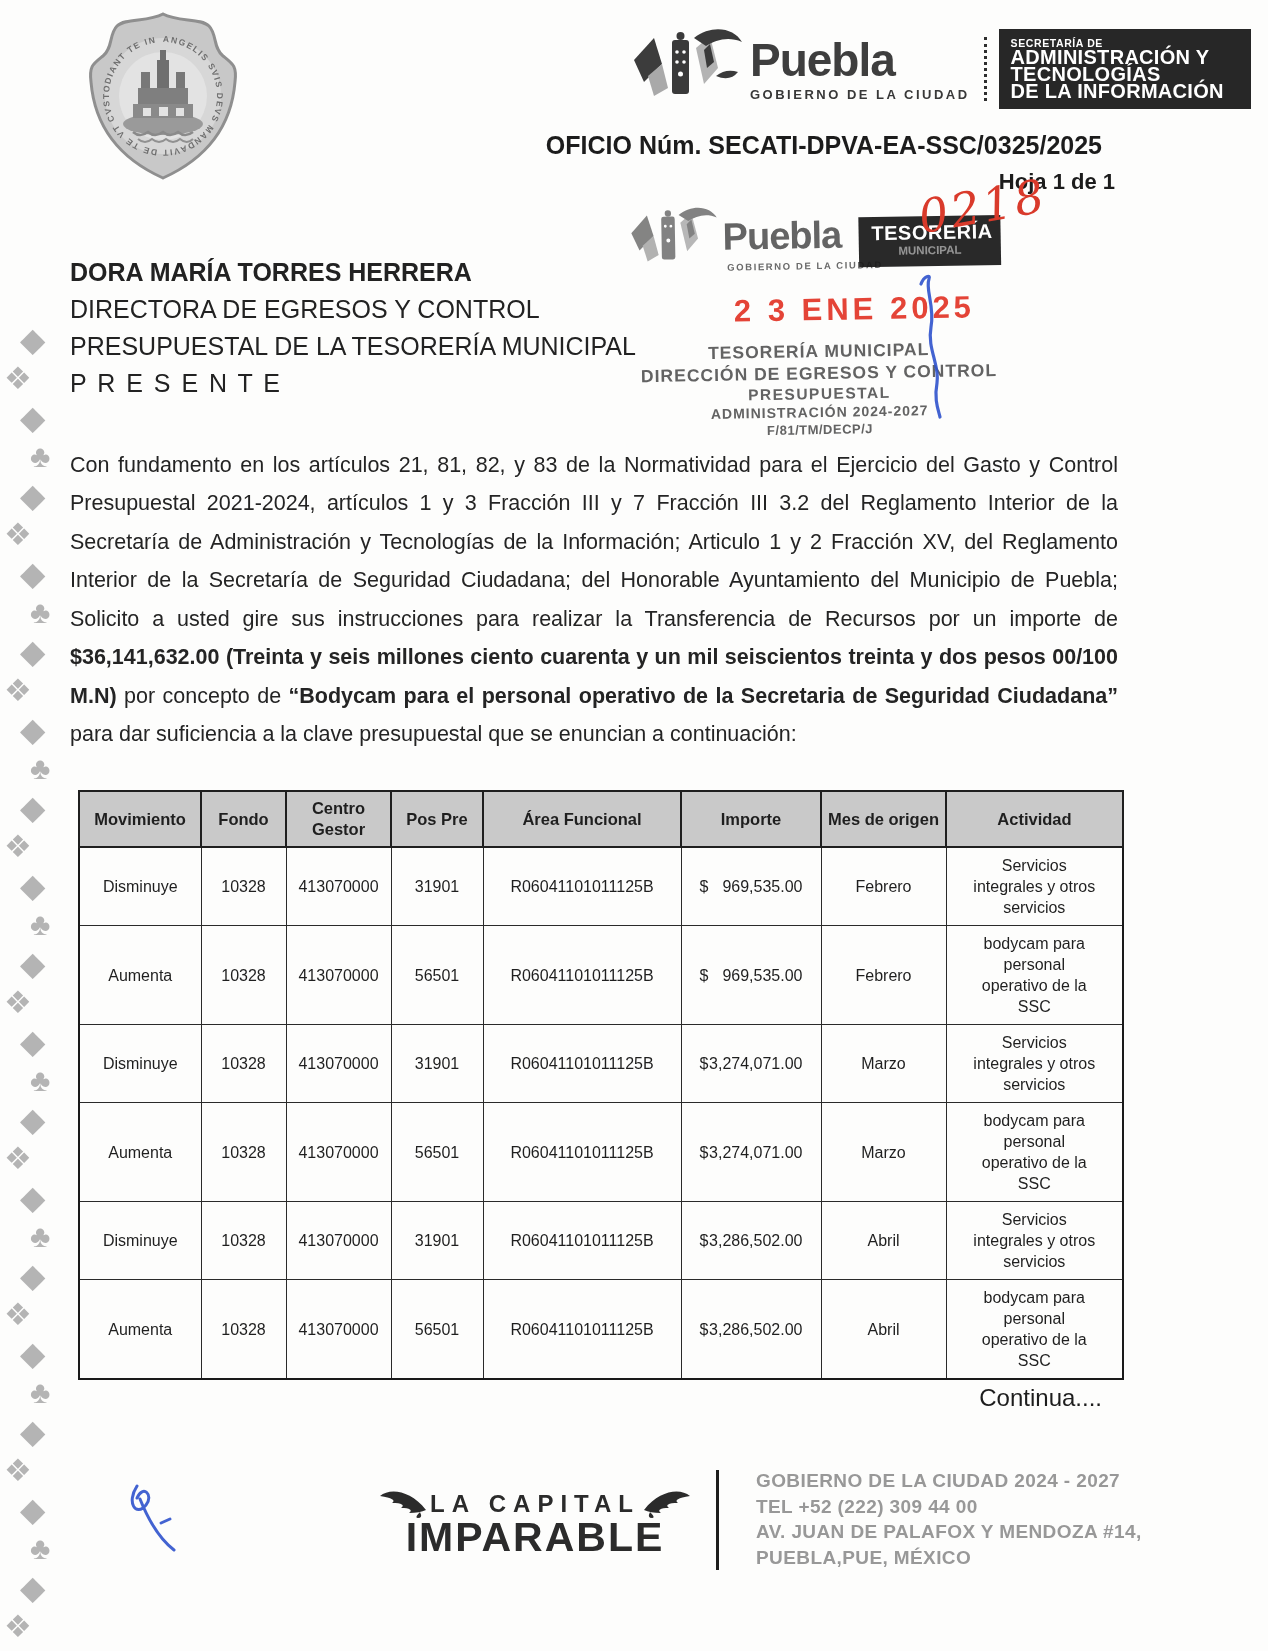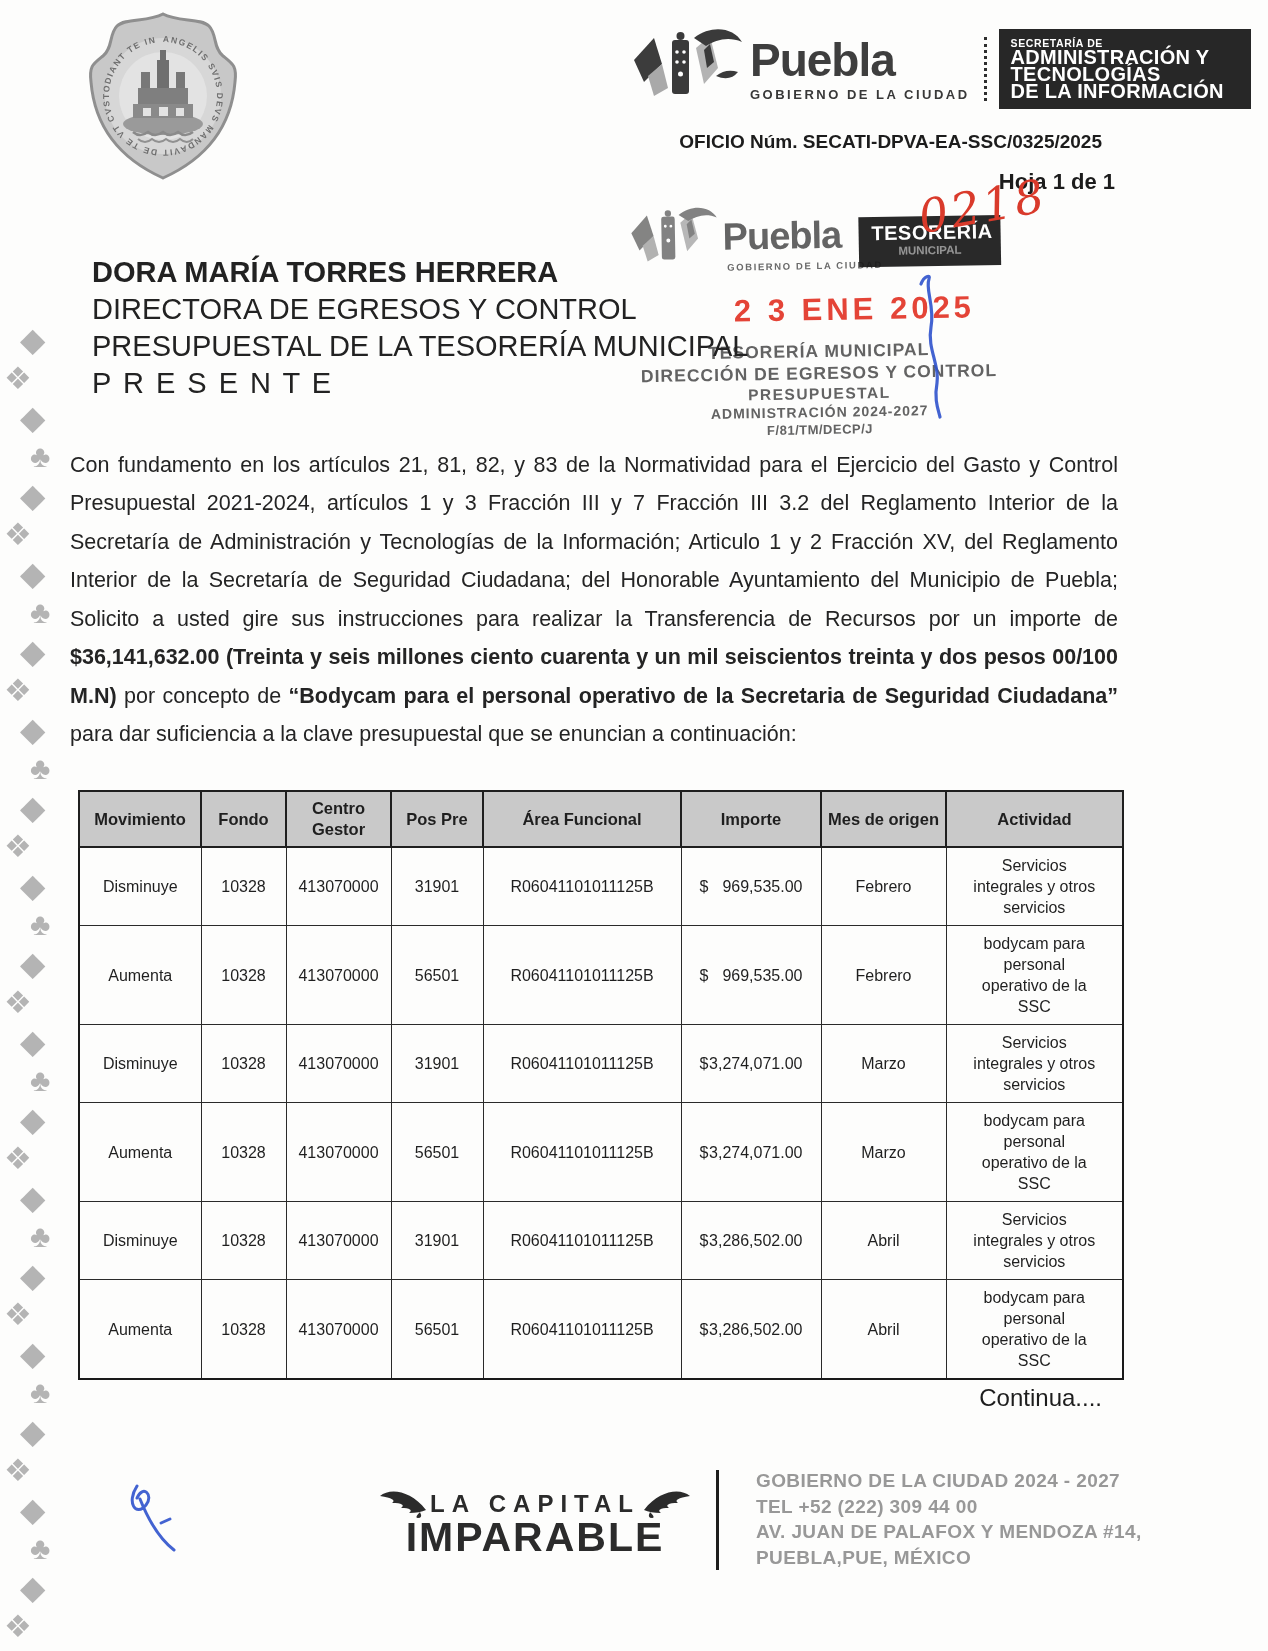--- a/index.html
+++ b/index.html
@@ -21,21 +21,21 @@
   .coat { position:absolute; left:83px; top:8px; }
   .brand-row { position:absolute; left:628px; top:26px; display:flex; align-items:center; }
   .brand-text { margin-left:6px; }
   .brand-name { font-size:46px; font-weight:800; letter-spacing:-1px; color:#3e3e3e; line-height:46px; }
   .brand-sub { font-size:13px; font-weight:700; letter-spacing:2.5px; color:#383838; margin-top:4px; }
   .brand-div { height:64px; border-left:3px dotted #2e2e2e; margin:0 12px 0 14px; }
   .sec-box { background:#272727; color:#fff; padding:8px 12px 9px 12px; width:228px; }
   .sec-l1 { font-size:10.5px; font-weight:600; letter-spacing:.6px; }
   .sec-l2, .sec-l3 { font-size:20px; font-weight:800; letter-spacing:.3px; line-height:17px; }
 
-  .oficio { position:absolute; right:166px; top:131px; font-size:19px; font-weight:700; color:#1c1c1c; white-space:nowrap; }
+  .oficio { position:absolute; right:166px; top:131px; font-size:25px; font-weight:700; color:#1c1c1c; white-space:nowrap; }
   .hoja   { position:absolute; right:153px; top:169px; font-size:22px; font-weight:700; color:#1c1c1c; }
 
   
   .stamp { position:absolute; left:618px; top:198px; width:410px; height:232px; transform:rotate(-1deg); }
   .stamp .sk { position:absolute; left:10px; top:4px; opacity:.85; }
   .stamp-brand { position:absolute; left:106px; top:16px; font-size:38px; font-weight:800; letter-spacing:-1px; color:#646464; }
   .stamp-brand-sub { position:absolute; left:110px; top:62px; font-size:9.5px; font-weight:700; letter-spacing:1.6px; color:#6a6a6a; }
   .stamp-box { position:absolute; left:242px; top:20px; width:142px; height:50px; background:rgba(25,25,25,.93);
                color:#fff; overflow:hidden; padding:5px 8px; box-sizing:border-box; }
   .stamp-box-l1 { font-size:20px; font-weight:800; letter-spacing:.5px; text-align:right; }
@@ -44,21 +44,21 @@
                  font-size:46px; color:#d93a2b; letter-spacing:3px; transform:rotate(-9deg); font-weight:400; }
   .stamp-date { position:absolute; left:116px; top:94px; font-size:31px; font-weight:700; letter-spacing:4px;
                 color:#e23527; opacity:.92; }
   .stamp-lines { position:absolute; left:-10px; top:142px; width:420px; text-align:center; color:#636363; }
   .stamp-lines .s1,.stamp-lines .s2 { font-size:17.5px; font-weight:600; letter-spacing:1px; line-height:22px; }
   .stamp-lines .s3 { font-size:15.5px; font-weight:600; letter-spacing:1.5px; line-height:19px; }
   .stamp-lines .s4 { font-size:14px; font-weight:600; letter-spacing:1px; line-height:18px; }
   .stamp-lines .s5 { font-size:13px; font-weight:600; letter-spacing:.5px; line-height:17px; }
 
   
-  .recipient { position:absolute; left:70px; top:254px; font-size:29px; line-height:37px; color:#222;margin-left:22px; }
+  .recipient { position:absolute; left:70px; top:254px; font-size:25px; line-height:37px; color:#222; }
   .recipient .name { font-weight:700; }
   .recipient .presente { letter-spacing:2px; }
 
   
   .bodytext { position:absolute; left:70px; top:424px; width:1048px; font-size:21.5px; line-height:38.5px;
               text-align:justify; color:#242424; }
   .bodytext .b { font-weight:700; }
 
   
   .doc-table { position:absolute; left:78px; top:790px; width:1044px; border-collapse:collapse;

